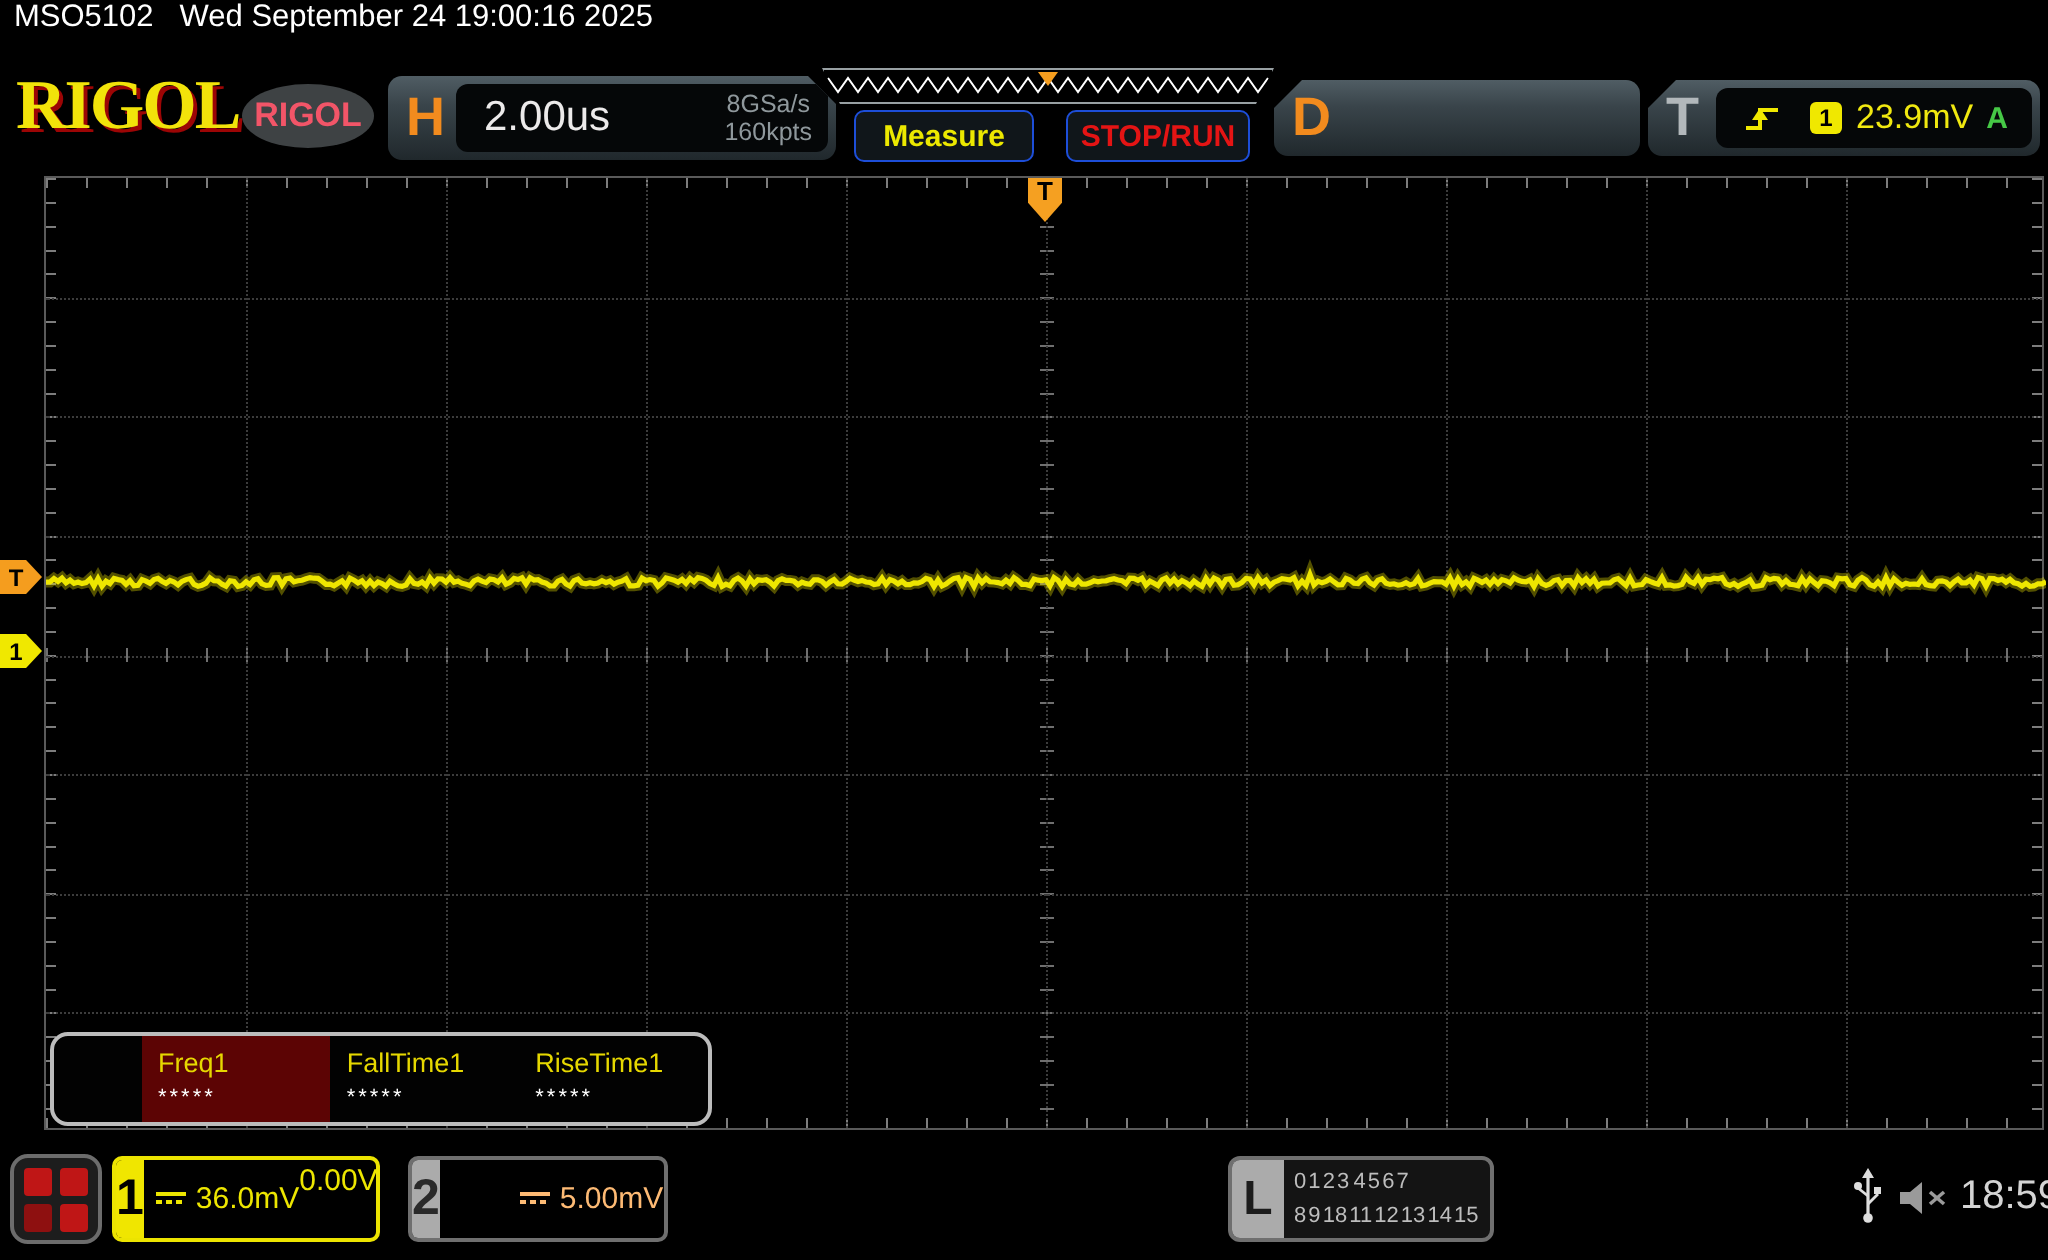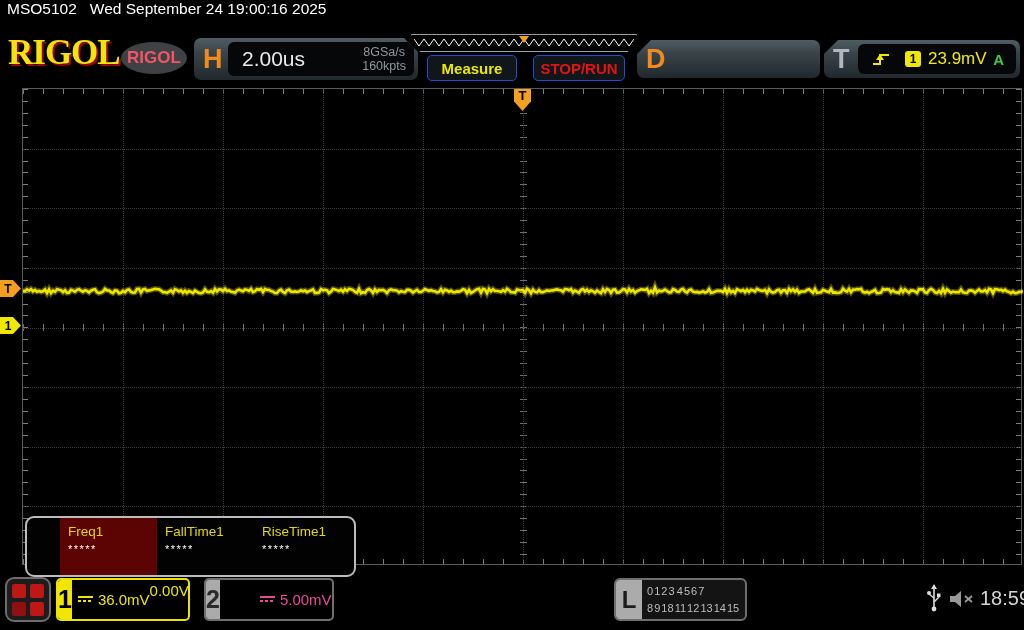--- a/index.html
+++ b/index.html
@@ -47,40 +47,40 @@
   .gridline-v { position:absolute; top:0; height:100%; width:0; border-left:1px dotted #3c3c3c; }
   .gridline-h { position:absolute; left:0; width:100%; height:0; border-top:1px dotted #3c3c3c; }
   .trace-svg { position:absolute; left:0; top:0; }
 
   .trig-top-marker { position:absolute; left:514px; top:89px; width:17px; height:22px; background:#f5a021; clip-path:polygon(0 0,100% 0,100% 56%,50% 100%,0 56%); color:#000; font-weight:bold; font-size:13px; text-align:center; line-height:14px; }
   .side-tag { position:absolute; left:0; width:21px; height:17px; clip-path:polygon(0 0,62% 0,100% 50%,62% 100%,0 100%); color:#000; font-weight:bold; font-size:12px; display:flex; align-items:center; justify-content:center; padding-right:5px; }
   .tag-trig { top:280px; background:#f59d1e; }
   .tag-gnd { top:317px; background:#f0e800; }
 
   
-  .meas-panel { position:absolute; left:25px; top:516px; width:331px; height:61px; background:#020202; border:2px solid #bcbcbc; border-radius:9px; display:flex; padding-left:33px; overflow:hidden; }
+  .meas-panel { position:absolute; left:25px; top:516px; width:331px; height:47px; background:#020202; border:2px solid #bcbcbc; border-radius:9px; display:flex; padding-left:44px; overflow:hidden; }
   .meas-item { width:97px; padding:6px 8px 0; }
   .meas-item.selected { background:#5c0404; }
   .meas-name { color:#e6d800; font-size:13.5px; }
   .meas-value { color:#ffffff; font-size:11px; letter-spacing:1.5px; margin-top:4px; }
 
   
   .squares-icon { position:absolute; left:5px; top:577px; width:46px; height:45px; background:#1d1d1d; border:2px solid #6c6c6c; border-radius:9px; display:grid; grid-template-columns:14px 14px; grid-template-rows:14px 14px; gap:4px; align-content:center; justify-content:center; }
   .sq { background:#bf1616; border-radius:2px; }
   .sq.dim { background:#8e1010; }
 
   .ch-block { position:absolute; top:578px; height:43px; display:flex; border-radius:5px; overflow:hidden; background:#000; }
   .ch1 { left:56px; width:134px; border:2px solid #ece400; }
   .ch2 { left:204px; width:130px; border:2px solid #6f6f6f; }
   .ch-badge { width:26px; display:flex; align-items:center; justify-content:center; font-weight:bold; font-size:25px; }
   .ch1 .ch-badge { background:#f0e600; color:#000; }
   .ch2 .ch-badge { background:#ababab; color:#2a2a2a; }
   .ch-body { flex:1; display:flex; flex-direction:row; justify-content:center; padding:2px 7px 2px 6px; font-size:15px; }
   .ch1 .ch-body { color:#ede600; }
-  .ch2 .ch-body { color:#ec4899;padding-left:40px; }
+  .ch2 .ch-body { color:#fdba74;padding-left:40px; }
   .ch-line1 { display:flex; align-items:center; gap:5px; }
   .ch-line2 { text-align:right; }
   .dc-icon { width:15px; height:8px; border-top:2px solid currentColor; position:relative; flex:0 0 auto; }
   .dc-icon::after { content:""; position:absolute; left:0; right:0; top:2px; height:2px; background:repeating-linear-gradient(90deg,currentColor 0 3px,transparent 3px 5px); }
 
   .la-block { position:absolute; left:614px; top:578px; width:133px; height:43px; display:flex; border:2px solid #6f6f6f; border-radius:6px; overflow:hidden; background:#141414; }
   .la-badge { width:26px; background:#ababab; color:#1c1c1c; font-weight:bold; font-size:24px; display:flex; align-items:center; justify-content:center; }
   .la-digits { flex:1; display:flex; flex-direction:column; justify-content:center; padding:0 5px; color:#bdbdbd; font-size:11px; line-height:1.5; white-space:pre; word-spacing:-2px; }
 
   .usb-icon { position:absolute; left:926px; top:584px; }

